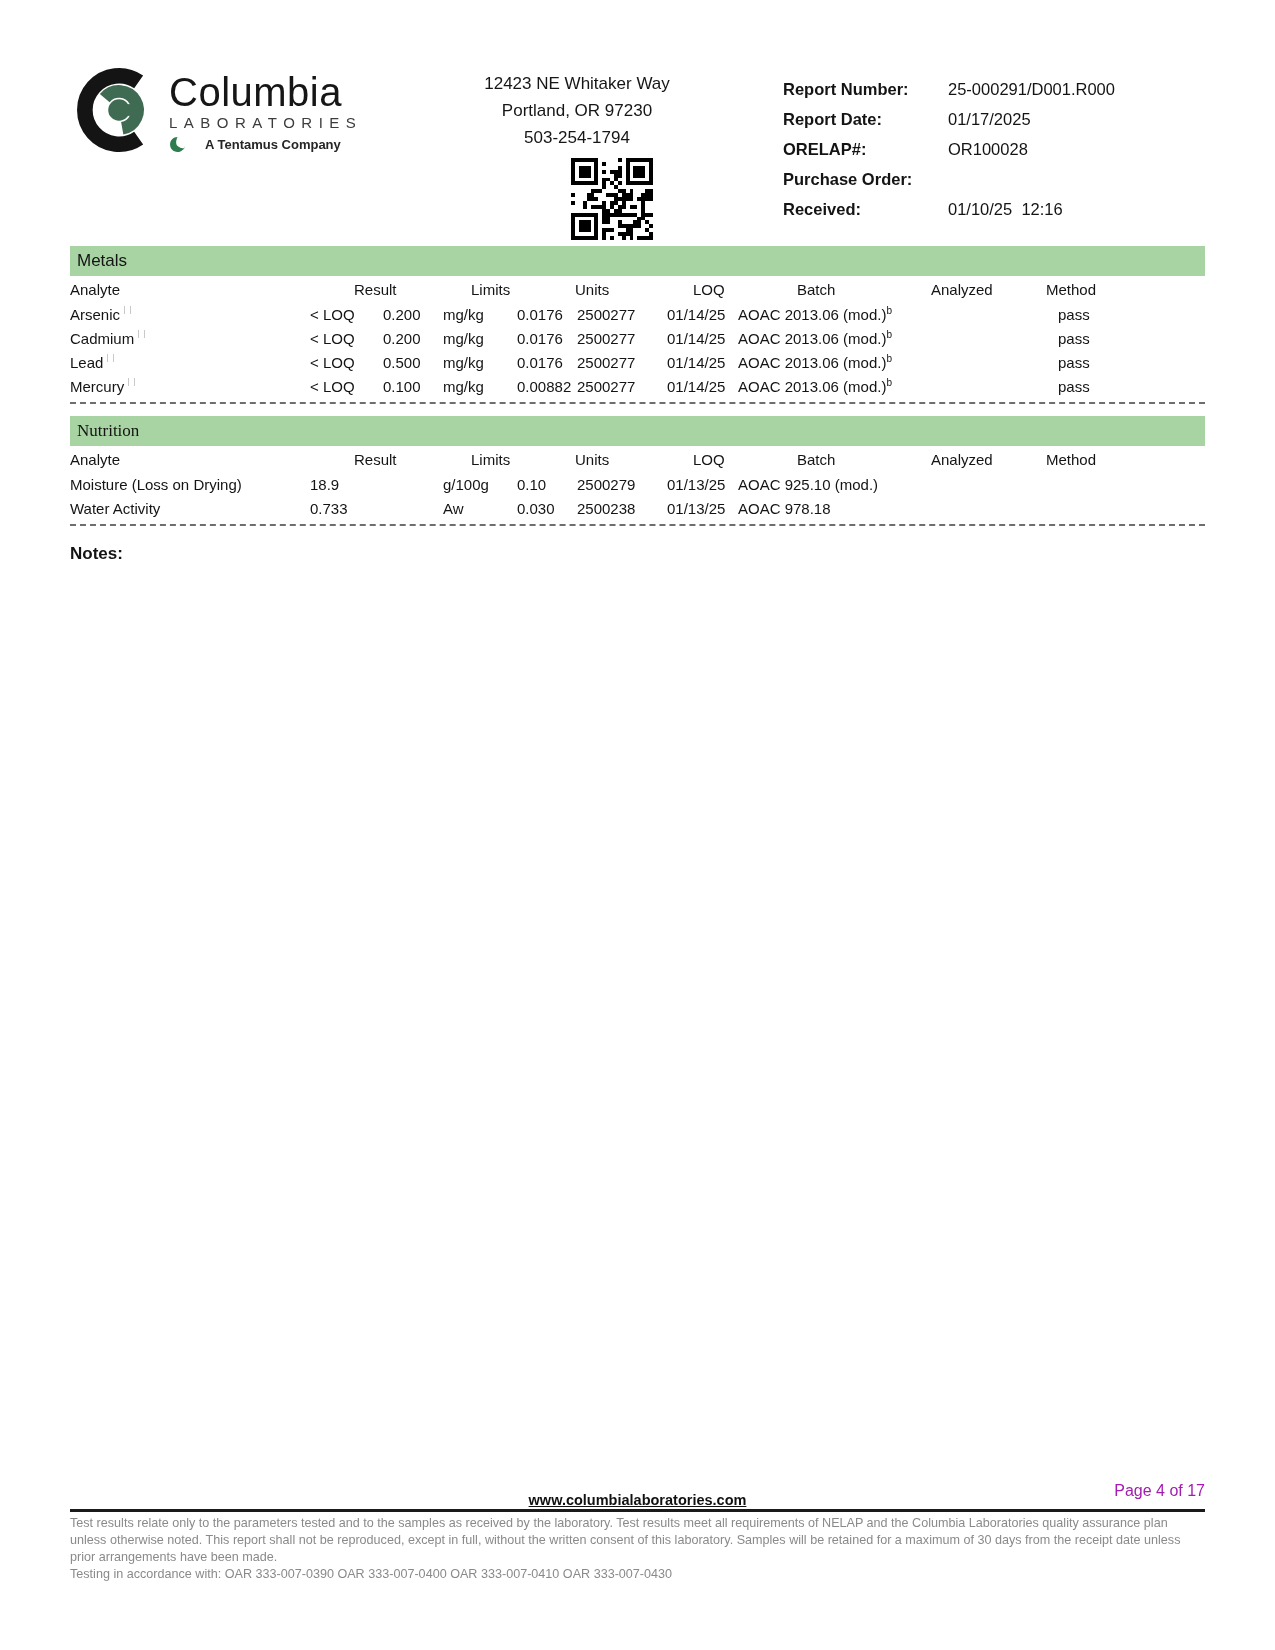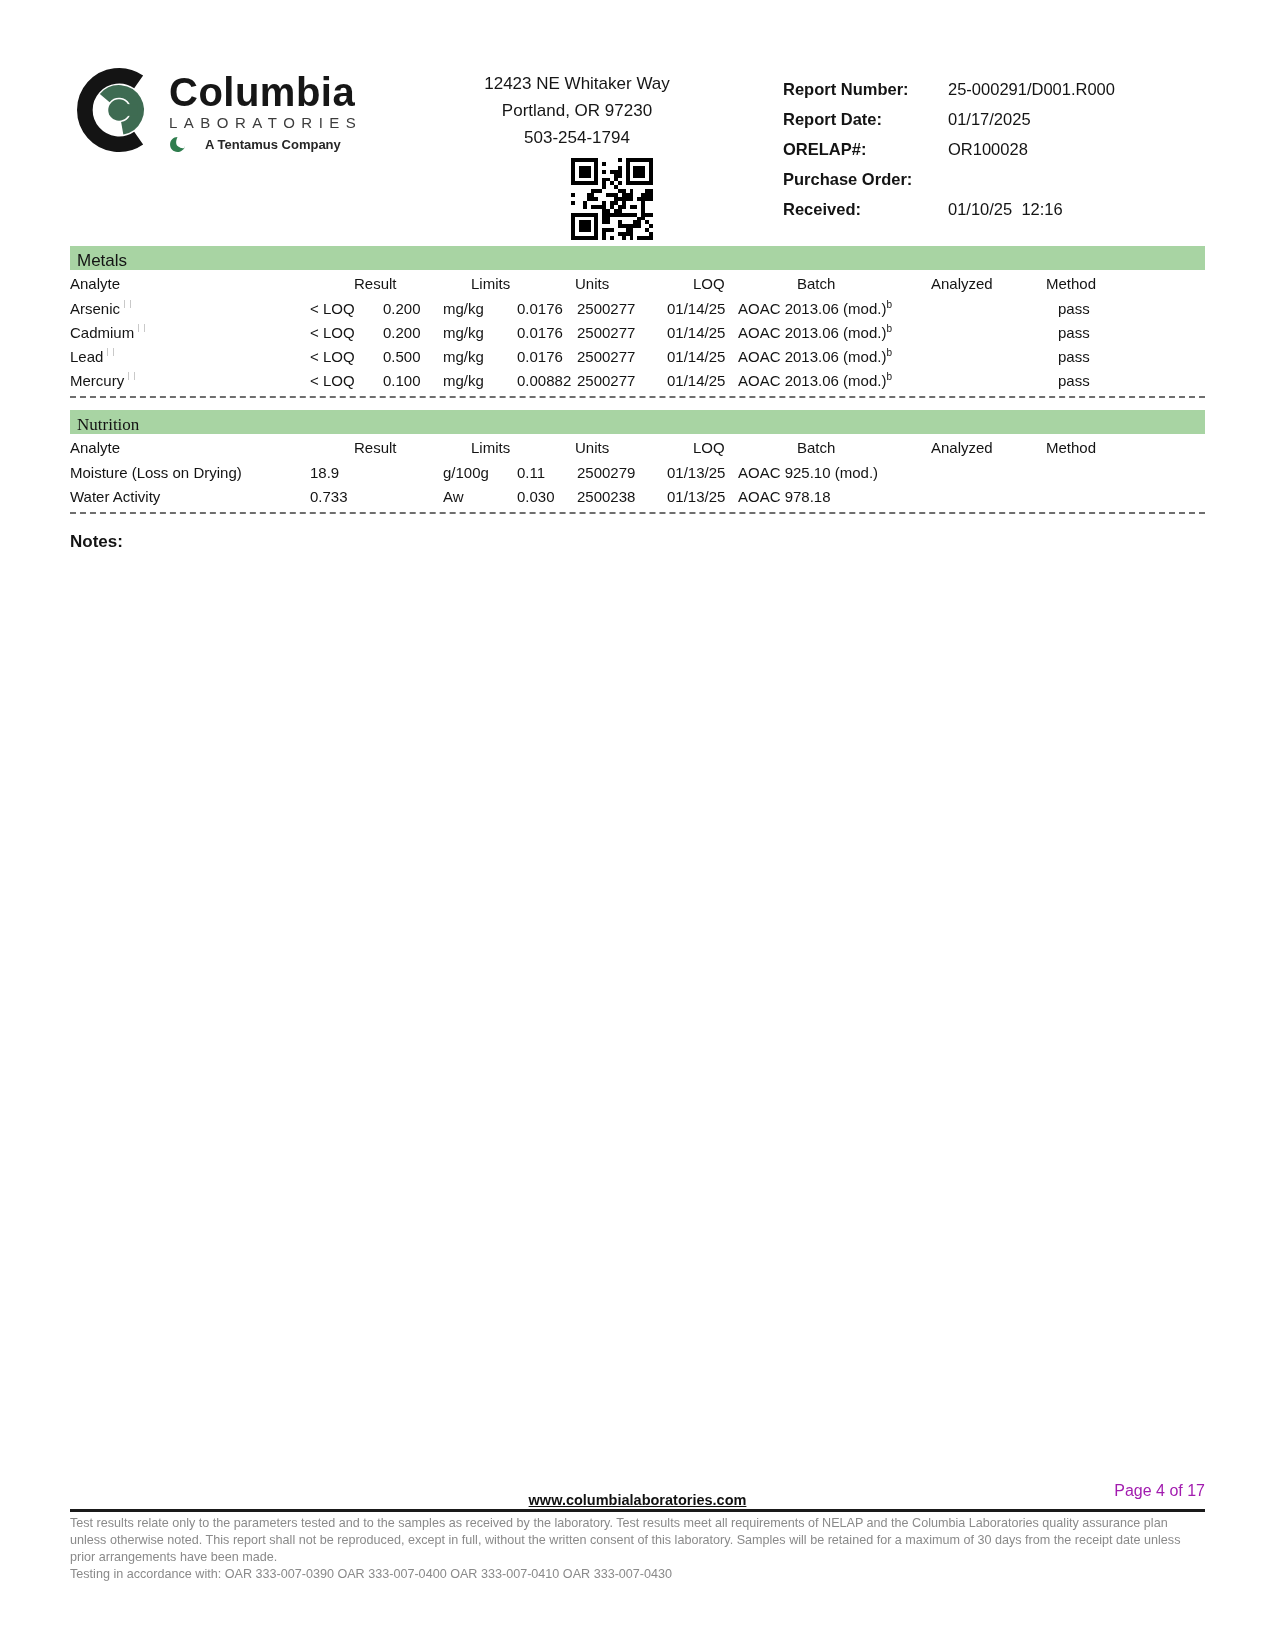--- a/index.html
+++ b/index.html
@@ -5,38 +5,38 @@
   html,body{margin:0;padding:0;background:#e8e8e8;}
   .page{
     position:relative; width:1275px; height:1650px; background:#ffffff;
     font-family:"Liberation Sans", sans-serif; color:#141414; overflow:hidden;
     margin:0 auto;
   }
   
   .logo{position:absolute; left:75px; top:66px; display:flex; align-items:flex-start;}
   .logo-mark{width:88px; height:88px; flex:0 0 auto;}
   .logo-text{margin-left:6px; padding-top:6px;}
-  .logo-brand{font-size:40px; font-weight:bold; letter-spacing:0.5px; color:#161616; line-height:40px;}
+  .logo-brand{font-size:40px; font-weight:normal; letter-spacing:0.5px; color:#161616; line-height:40px;}
   .logo-sub{font-size:15px; letter-spacing:6.5px; color:#3c3c3c; margin-top:3px; line-height:16px;}
   .logo-tag{display:flex; align-items:center; gap:19px; margin-top:5px;}
   .logo-tag-text{font-size:13px; font-weight:bold; color:#262626;}
 
   .address{position:absolute; left:437px; top:70px; width:280px; text-align:center;
     font-size:17px; line-height:27px; color:#161616;}
 
   .qr{position:absolute; left:571px; top:158px; width:82px; height:82px;}
 
   .report-info{position:absolute; left:783px; top:74px; width:420px;}
   .ri-row{display:grid; grid-template-columns:165px 1fr; height:30px; align-items:center;}
   .ri-label{font-weight:bold; font-size:16.5px;}
   .ri-value{font-size:16.5px; white-space:pre;}
 
   
   .results{position:absolute; left:70px; top:246px; width:1135px;}
-  .section-bar{height:24px; line-height:30px; padding-left:7px; font-size:17px;
+  .section-bar{height:30px; line-height:30px; padding-left:7px; font-size:17px;
     box-sizing:border-box;}
   .thead,.trow{display:grid;
     grid-template-columns:240px 73px 60px 74px 60px 90px 71px 320px 65px 82px;
     align-items:center; font-size:15px;}
   .thead{height:26px; font-weight:normal;gap:44px;}
   .trow{height:24px;}
   .cell{white-space:nowrap; overflow:visible;}
   .fnmark{display:inline-block; width:5px; height:8px; margin-left:4px; vertical-align:6px;
     border-left:1px solid #c9c9c9; border-right:1px solid #c9c9c9;}
   sup.msup{font-size:10px; line-height:0;}
@@ -329,21 +329,21 @@
       <span class="cell">Method</span>
       <span class="cell">Status</span>
       <span class="cell">Notes</span>
     </div>
 
     <div class="trow">
       <span class="cell">Moisture (Loss on Drying)</span>
       <span class="cell">18.9</span>
       <span class="cell"></span>
       <span class="cell">g/100g</span>
-      <span class="cell">0.11</span>
+      <span class="cell">0.10</span>
       <span class="cell">2500279</span>
       <span class="cell">01/13/25</span>
       <span class="cell">AOAC 925.10 (mod.)</span>
       <span class="cell"></span>
       <span class="cell"></span>
     </div>
 
     <div class="trow">
       <span class="cell">Water Activity</span>
       <span class="cell">0.733</span>

